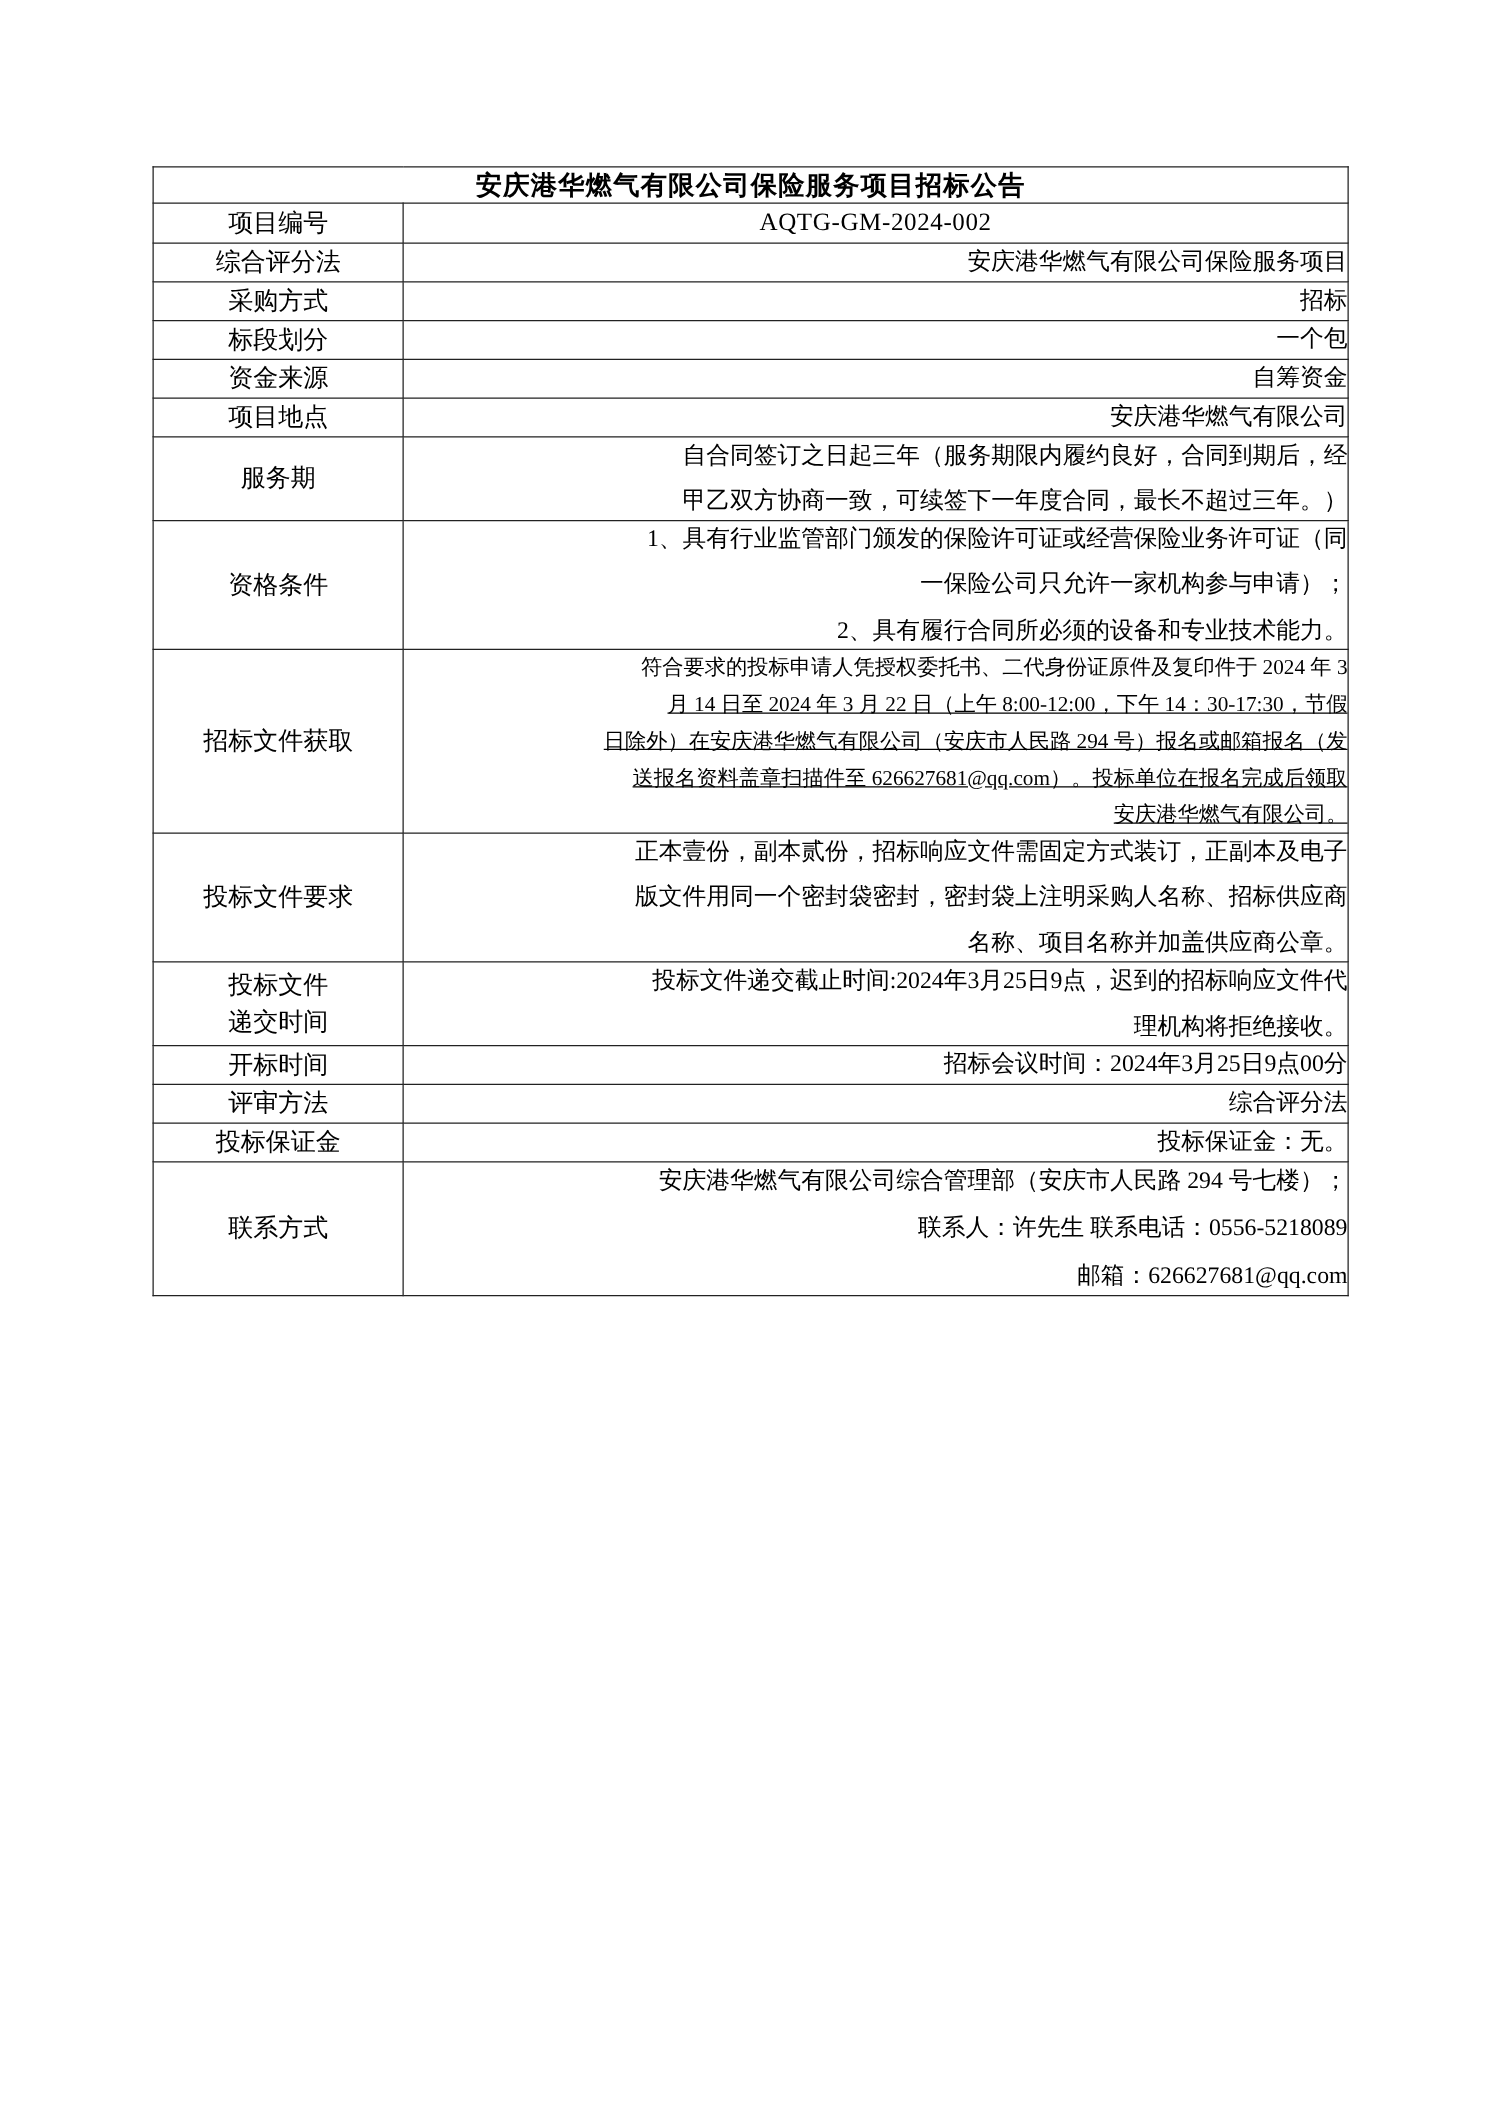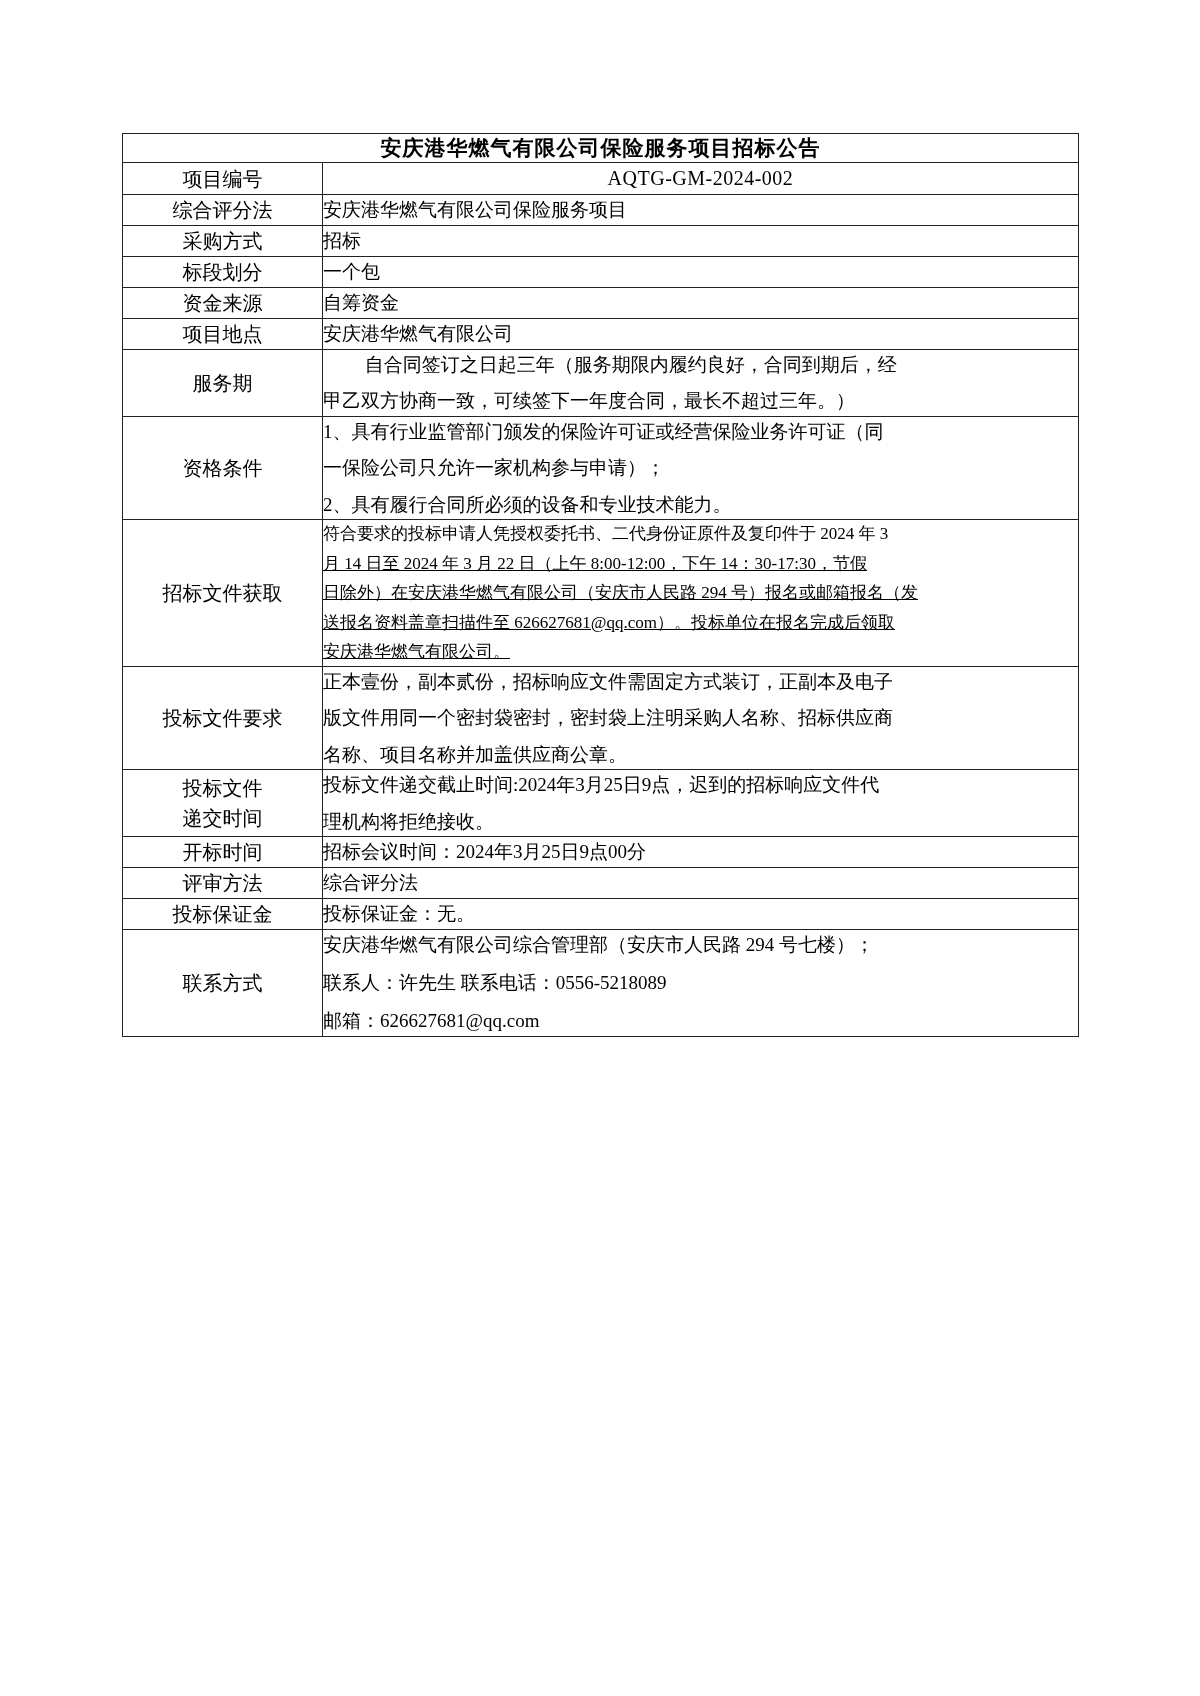--- a/index.html
+++ b/index.html
@@ -51,20 +51,21 @@
     font-family: "Liberation Serif", serif;
   }
   .label-cell .l2 {
     display: block;
   }
   .value-cell {
     font-size: 19px;
     padding: 10px 12px 10px 14px;
     line-height: 1.55;
     font-family: "Liberation Serif", serif;
+    text-align: right;
   }
   .value-center {
     text-align: center;
     font-size: 20px;
     letter-spacing: 0.5px;
   }
   .value-cell p {
     margin: 0;
   }
   .value-cell p + p {

